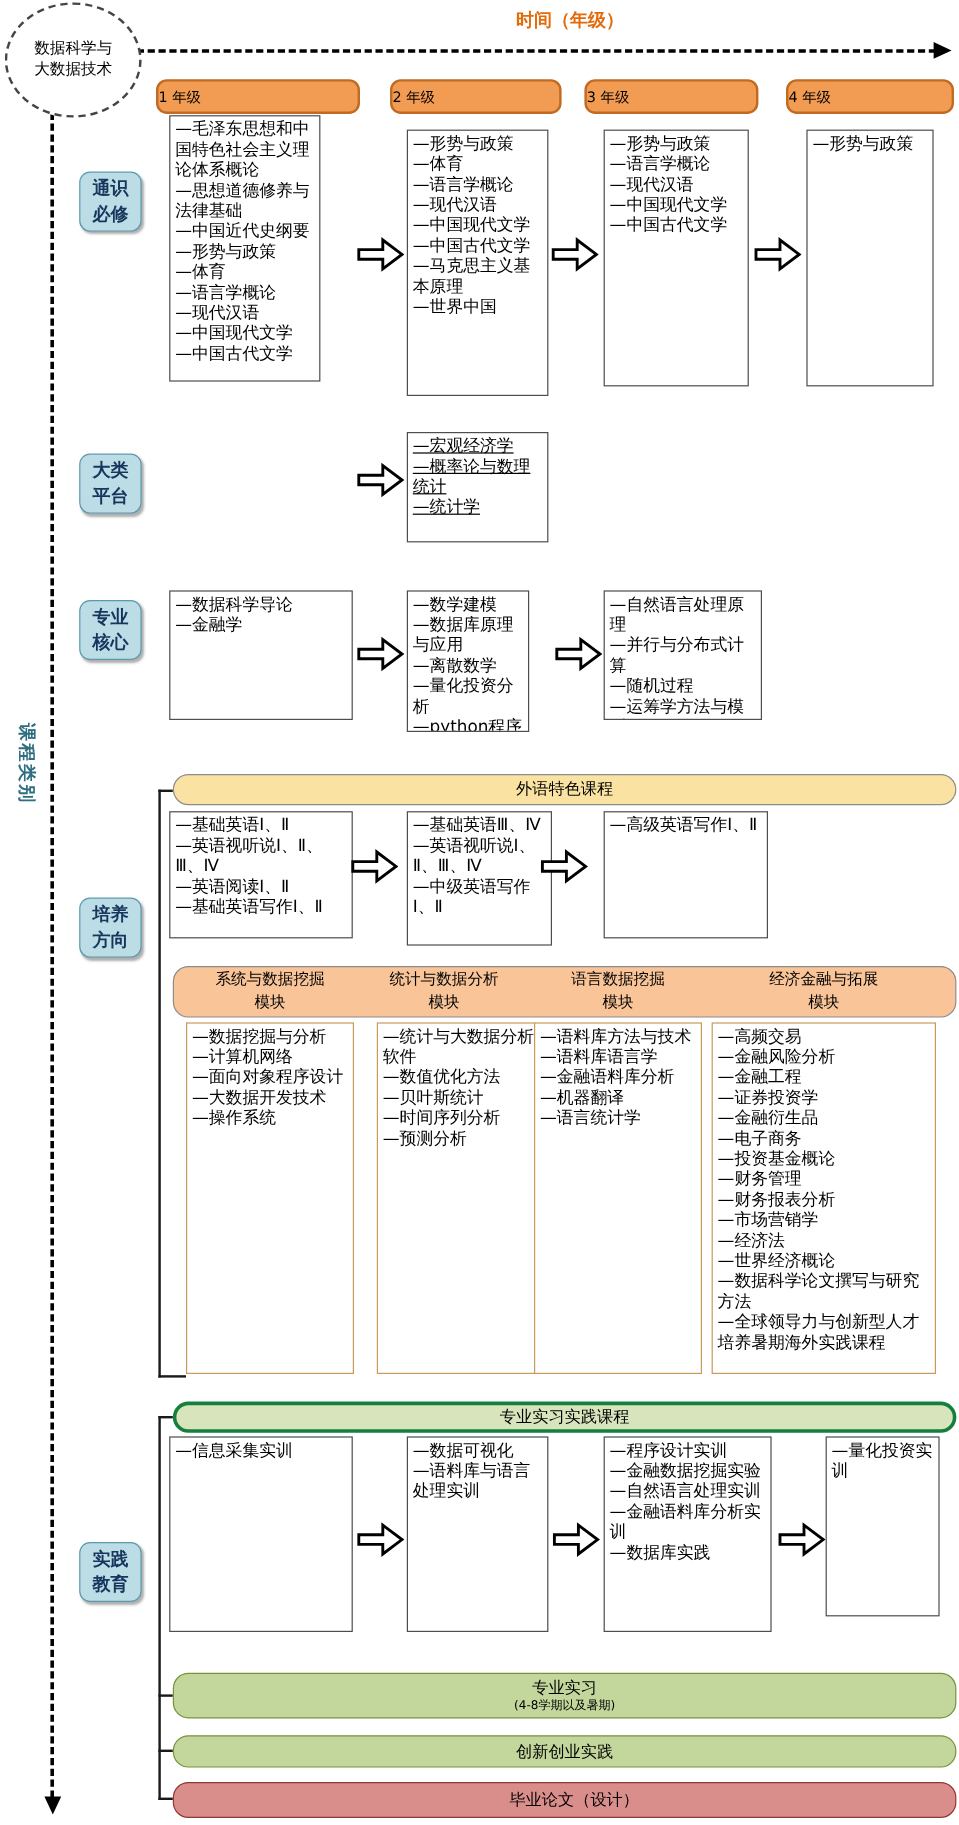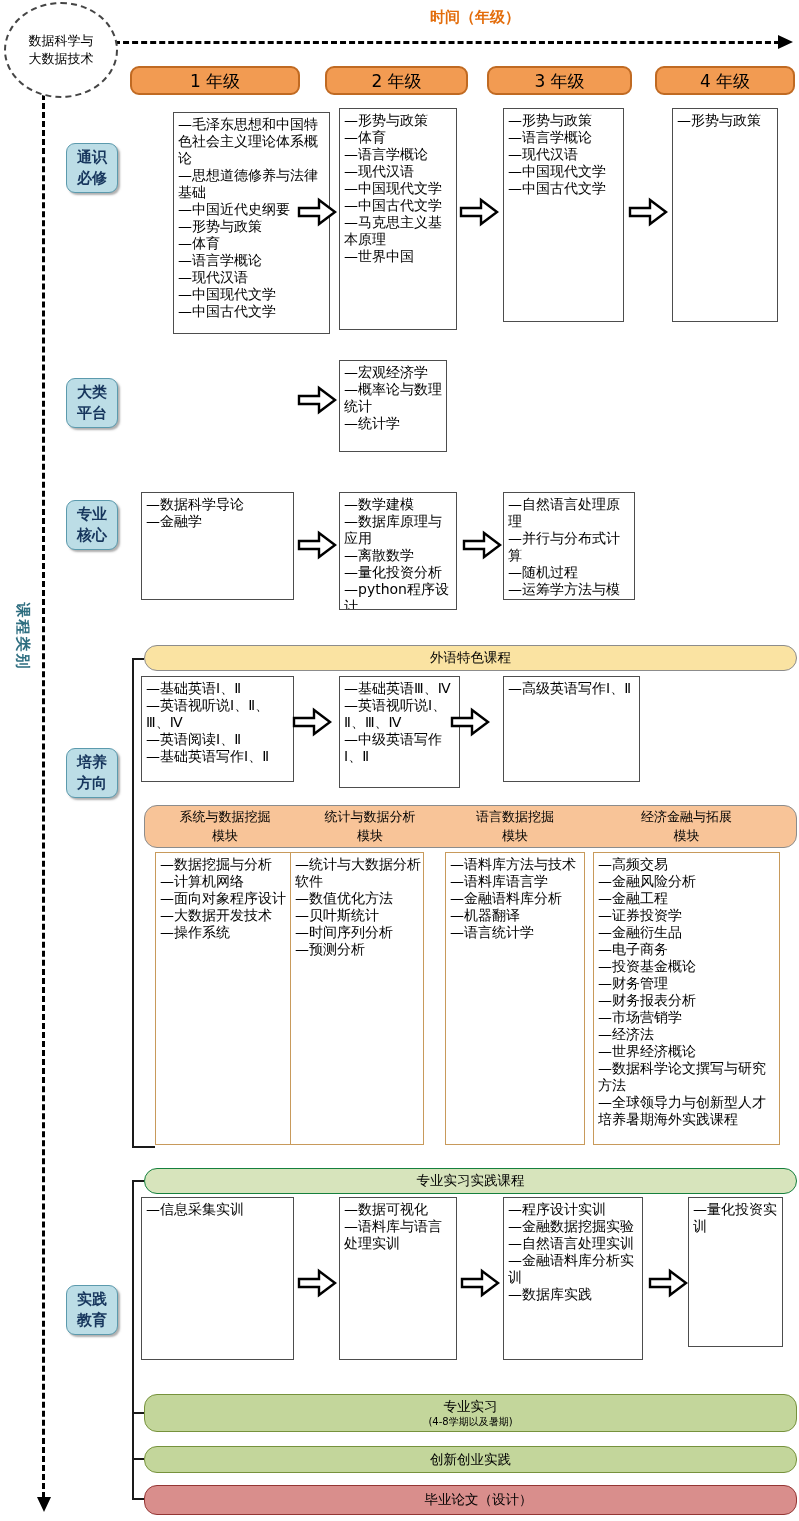--- a/index.html
+++ b/index.html
@@ -16,43 +16,43 @@
   .h-head{position:absolute;left:778px;top:35px;width:0;height:0;
           border-left:15px solid #000;border-top:7px solid transparent;border-bottom:7px solid transparent;}
   .v-dash{position:absolute;left:42px;top:94px;height:1404px;border-left:3px dashed #000;}
   .v-head{position:absolute;left:37px;top:1497px;width:0;height:0;
           border-top:15px solid #000;border-left:7px solid transparent;border-right:7px solid transparent;}
   .cat-axis{position:absolute;left:-19px;top:627px;width:82px;text-align:center;
           transform:rotate(90deg);font-size:15px;font-weight:bold;color:var(--axis_teal);letter-spacing:2px;}
 
   
   .year{position:absolute;top:66px;height:29px;background:var(--year_fill);
-        border:2px solid var(--year_border);border-radius:9px;text-align:center;
-        line-height:27px;font-size:17px;box-sizing:border-box;}
+        border:2px solid var(--year_border);border-radius:9px;
+        line-height:27px;font-size:12px;box-sizing:border-box;}
 
   
   .cat-label{position:absolute;width:52px;background:var(--label_fill);
         border:1.5px solid var(--label_border);border-radius:9px;
         box-shadow:2px 2px 2px rgba(110,110,110,.55);
         color:var(--label_text);font-size:15px;font-weight:bold;text-align:center;
         white-space:pre-line;line-height:21px;padding:3px 0;box-sizing:border-box;}
 
   
   .box{position:absolute;background:#fff;border:1px solid var(--box_border);
        font-size:14px;line-height:17px;padding:3px 2px 3px 4px;box-sizing:border-box;overflow:hidden;}
   .box .course{margin:0;}
   .mod-box{border:1px solid var(--module_box_border);}
 
   
   .hbar{position:absolute;left:144px;width:653px;box-sizing:border-box;
         display:flex;flex-direction:column;align-items:center;justify-content:center;
         font-size:13.5px;text-align:center;border-radius:13px;}
   .yellow{background:var(--yellow_bar);border:1px solid #8c8c8c;}
   .modbar{background:var(--module_bar);border:1px solid #8c8c8c;}
-  .greenL{background:var(--green_light);border:1px solid #15803d;}
+  .greenL{background:var(--green_light);border:3px solid #15803d;}
   .greenM{background:var(--green_mid);border:1px solid #76923c;}
   .redB{background:var(--red_bar);border:1px solid #943634;}
   .hbar .sub{font-size:10px;line-height:12px;}
 
   .mod-title{position:absolute;top:807px;text-align:center;font-size:13px;line-height:19px;
         white-space:pre-line;}
 
   
   .arrow{position:absolute;width:40px;height:30px;}
   .arrow svg{display:block;width:100%;height:100%;}
@@ -76,21 +76,21 @@
   <div class="v-head"></div>
   <div class="cat-axis" style="white-space: pre-line;">课程类别</div>
 
   <div class="year" style="left: 130px; width: 170px; white-space: pre-line;">1 年级</div>
   <div class="year" style="left: 325px; width: 143px; white-space: pre-line;">2 年级</div>
   <div class="year" style="left: 487px; width: 145px; white-space: pre-line;">3 年级</div>
   <div class="year" style="left: 655px; width: 140px; white-space: pre-line;">4 年级</div>
 
   <div class="cat-label" style="left: 66px; top: 143px; white-space: pre-line;">通识
 必修</div>
-  <div class="box" style="left:141px;top:112px;width:157px;height:222px;margin-left:32px;">
+  <div class="box" style="left:141px;top:96px;width:126px;height:222px;">
       <div class="course">—毛泽东思想和中国特色社会主义理论体系概论</div>
       <div class="course">—思想道德修养与法律基础</div>
       <div class="course">—中国近代史纲要</div>
       <div class="course">—形势与政策</div>
       <div class="course">—体育</div>
       <div class="course">—语言学概论</div>
       <div class="course">—现代汉语</div>
       <div class="course">—中国现代文学</div>
       <div class="course">—中国古代文学</div>
     </div>
@@ -125,38 +125,38 @@
       </svg>
     </div>
   <div class="arrow" style="left:628px;top:197px;">
       <svg viewBox="0 0 40 30">
         <path d="M2 11 H22 V3 L38 15 L22 27 V19 H2 Z" fill="#fff" stroke="#000" stroke-width="2.4"></path>
       </svg>
     </div>
 
   <div class="cat-label" style="left: 66px; top: 378px; white-space: pre-line;">大类
 平台</div>
-  <div class="box" style="left:339px;top:360px;width:108px;height:92px;">
+  <div class="box" style="left:339px;top:360px;width:118px;height:92px;text-decoration:underline;">
       <div class="course">—宏观经济学</div>
       <div class="course">—概率论与数理统计</div>
       <div class="course">—统计学</div>
     </div>
   <div class="arrow" style="left:297px;top:385px;">
       <svg viewBox="0 0 40 30">
         <path d="M2 11 H22 V3 L38 15 L22 27 V19 H2 Z" fill="#fff" stroke="#000" stroke-width="2.4"></path>
       </svg>
     </div>
 
   <div class="cat-label" style="left: 66px; top: 500px; white-space: pre-line;">专业
 核心</div>
   <div class="box" style="left:141px;top:492px;width:153px;height:108px;">
       <div class="course">—数据科学导论</div>
       <div class="course">—金融学</div>
     </div>
-  <div class="box" style="left:339px;top:492px;width:118px;height:118px;">
+  <div class="box" style="left:339px;top:492px;width:102px;height:118px;">
       <div class="course">—数学建模</div>
       <div class="course">—数据库原理与应用</div>
       <div class="course">—离散数学</div>
       <div class="course">—量化投资分析</div>
       <div class="course">—python程序设计</div>
     </div>
   <div class="box" style="left:503px;top:492px;width:132px;height:108px;">
       <div class="course">—自然语言处理原理</div>
       <div class="course">—并行与分布式计算</div>
       <div class="course">—随机过程</div>
@@ -215,21 +215,21 @@
   <div class="mod-title" style="left: 593px; width: 187px; white-space: pre-line;">经济金融与拓展
 模块</div>
 
   <div class="box mod-box" style="left:155px;top:852px;width:140px;height:293px;">
       <div class="course">—数据挖掘与分析</div>
       <div class="course">—计算机网络</div>
       <div class="course">—面向对象程序设计</div>
       <div class="course">—大数据开发技术</div>
       <div class="course">—操作系统</div>
     </div>
-  <div class="box mod-box" style="left:290px;top:852px;width:134px;height:293px;">
+  <div class="box mod-box" style="left:314px;top:852px;width:134px;height:293px;">
       <div class="course">—统计与大数据分析软件</div>
       <div class="course">—数值优化方法</div>
       <div class="course">—贝叶斯统计</div>
       <div class="course">—时间序列分析</div>
       <div class="course">—预测分析</div>
     </div>
   <div class="box mod-box" style="left:445px;top:852px;width:140px;height:293px;">
       <div class="course">—语料库方法与技术</div>
       <div class="course">—语料库语言学</div>
       <div class="course">—金融语料库分析</div>

